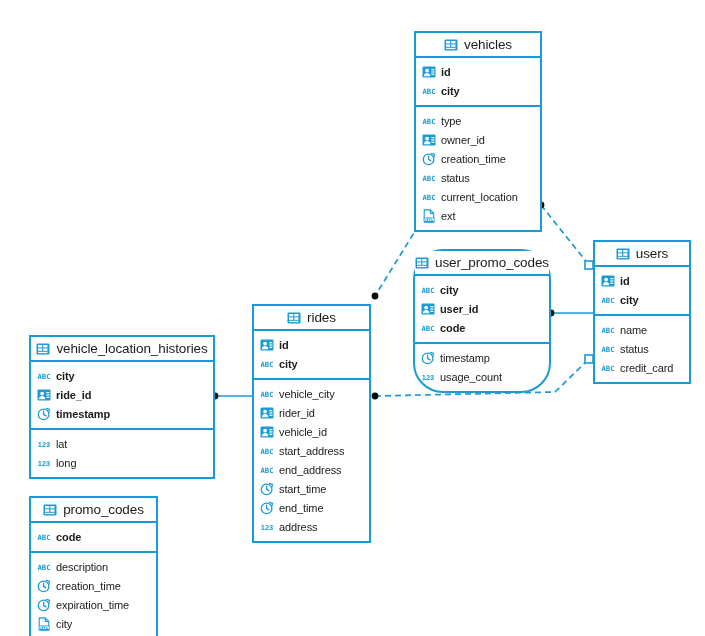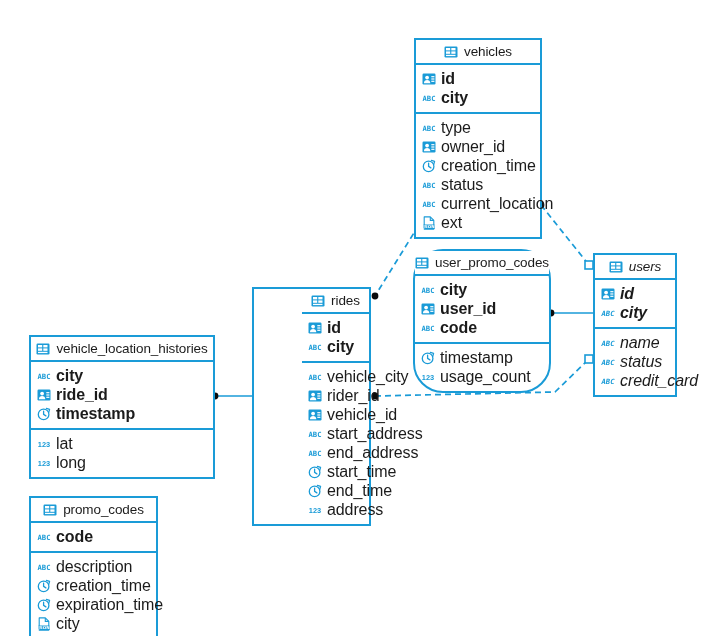--- a/index.html
+++ b/index.html
@@ -54,21 +54,21 @@
     border-bottom: 2px solid #1a9bd7;
   }
   .col-row {
     display: flex;
     align-items: center;
     gap: 5px;
     padding: 0 6px;
     height: 19px;
   }
   .col-name {
-    font-size: 16px;
+    font-size: 11px;
     color: #1b1b1b;
     white-space: nowrap;
     letter-spacing: -0.1px;
   }
   .col-row.pk .col-name {
     font-weight: bold;
   }
   .ic {
     width: 14px;
     height: 14px;
@@ -102,21 +102,21 @@
         <circle cx="375" cy="396" r="3.4" fill="#0b0b0b"></circle>
         <rect x="585" y="355" width="8" height="8" fill="#ffffff" stroke="#1a9bd7" stroke-width="1.6"></rect>
       </g>
       <g>
         <polyline points="215,396 252,396" fill="none" stroke="#1a9bd7" stroke-width="1.7"></polyline>
         <circle cx="215" cy="396" r="3.4" fill="#0b0b0b"></circle>
       </g>
     </svg>
 
   <div id="tables-layer">
-      <div class="table-node" style="left: 414px; top: 31px; width: 128px; margin-top: 7px;">
+      <div class="table-node" style="left: 414px; top: 31px; width: 128px;">
         <div class="table-header">
           <span class="ic">
             <svg class="icon-svg" width="14" height="14" viewBox="0 0 14 14" xmlns="http://www.w3.org/2000/svg">
               <rect x="0.5" y="1.5" width="13" height="11" rx="1.2" fill="#1a9bd7"></rect>
               <rect x="2" y="3" width="4.2" height="2.4" fill="#ffffff"></rect>
               <rect x="7.3" y="3" width="4.2" height="2.4" fill="#ffffff"></rect>
               <rect x="2" y="6.4" width="4.2" height="2.4" fill="#ffffff"></rect>
               <rect x="7.3" y="6.4" width="4.2" height="2.4" fill="#ffffff"></rect>
               <rect x="2" y="9.8" width="9.5" height="1.3" fill="#ffffff"></rect>
             </svg>
@@ -266,21 +266,21 @@
           <div class="col-row">
             <span class="ic">
               <svg class="icon-svg" width="14" height="14" viewBox="0 0 14 14" xmlns="http://www.w3.org/2000/svg">
                 <text x="7" y="9.9" text-anchor="middle" font-family="Liberation Sans, sans-serif" font-size="7.4" font-weight="bold" fill="#1a9bd7">123</text>
               </svg>
             </span>
             <span class="col-name">usage_count</span>
           </div>
         </div>
       </div>
-      <div class="table-node" style="left: 593px; top: 253px; width: 84px; font-style: italic;">
+      <div class="table-node" style="left: 593px; top: 240px; width: 98px;">
         <div class="table-header">
           <span class="ic">
             <svg class="icon-svg" width="14" height="14" viewBox="0 0 14 14" xmlns="http://www.w3.org/2000/svg">
               <rect x="0.5" y="1.5" width="13" height="11" rx="1.2" fill="#1a9bd7"></rect>
               <rect x="2" y="3" width="4.2" height="2.4" fill="#ffffff"></rect>
               <rect x="7.3" y="3" width="4.2" height="2.4" fill="#ffffff"></rect>
               <rect x="2" y="6.4" width="4.2" height="2.4" fill="#ffffff"></rect>
               <rect x="7.3" y="6.4" width="4.2" height="2.4" fill="#ffffff"></rect>
               <rect x="2" y="9.8" width="9.5" height="1.3" fill="#ffffff"></rect>
             </svg>
@@ -330,21 +330,21 @@
           <div class="col-row">
             <span class="ic">
               <svg class="icon-svg" width="14" height="14" viewBox="0 0 14 14" xmlns="http://www.w3.org/2000/svg">
                 <text x="7" y="9.9" text-anchor="middle" font-family="DejaVu Sans Mono, monospace" font-size="7.2" font-weight="bold" fill="#1a9bd7">ABC</text>
               </svg>
             </span>
             <span class="col-name">credit_card</span>
           </div>
         </div>
       </div>
-      <div class="table-node" style="left: 252px; top: 287px; width: 119px; padding-left: 48px;">
+      <div class="table-node" style="left: 252px; top: 304px; width: 119px;">
         <div class="table-header">
           <span class="ic">
             <svg class="icon-svg" width="14" height="14" viewBox="0 0 14 14" xmlns="http://www.w3.org/2000/svg">
               <rect x="0.5" y="1.5" width="13" height="11" rx="1.2" fill="#1a9bd7"></rect>
               <rect x="2" y="3" width="4.2" height="2.4" fill="#ffffff"></rect>
               <rect x="7.3" y="3" width="4.2" height="2.4" fill="#ffffff"></rect>
               <rect x="2" y="6.4" width="4.2" height="2.4" fill="#ffffff"></rect>
               <rect x="7.3" y="6.4" width="4.2" height="2.4" fill="#ffffff"></rect>
               <rect x="2" y="9.8" width="9.5" height="1.3" fill="#ffffff"></rect>
             </svg>

